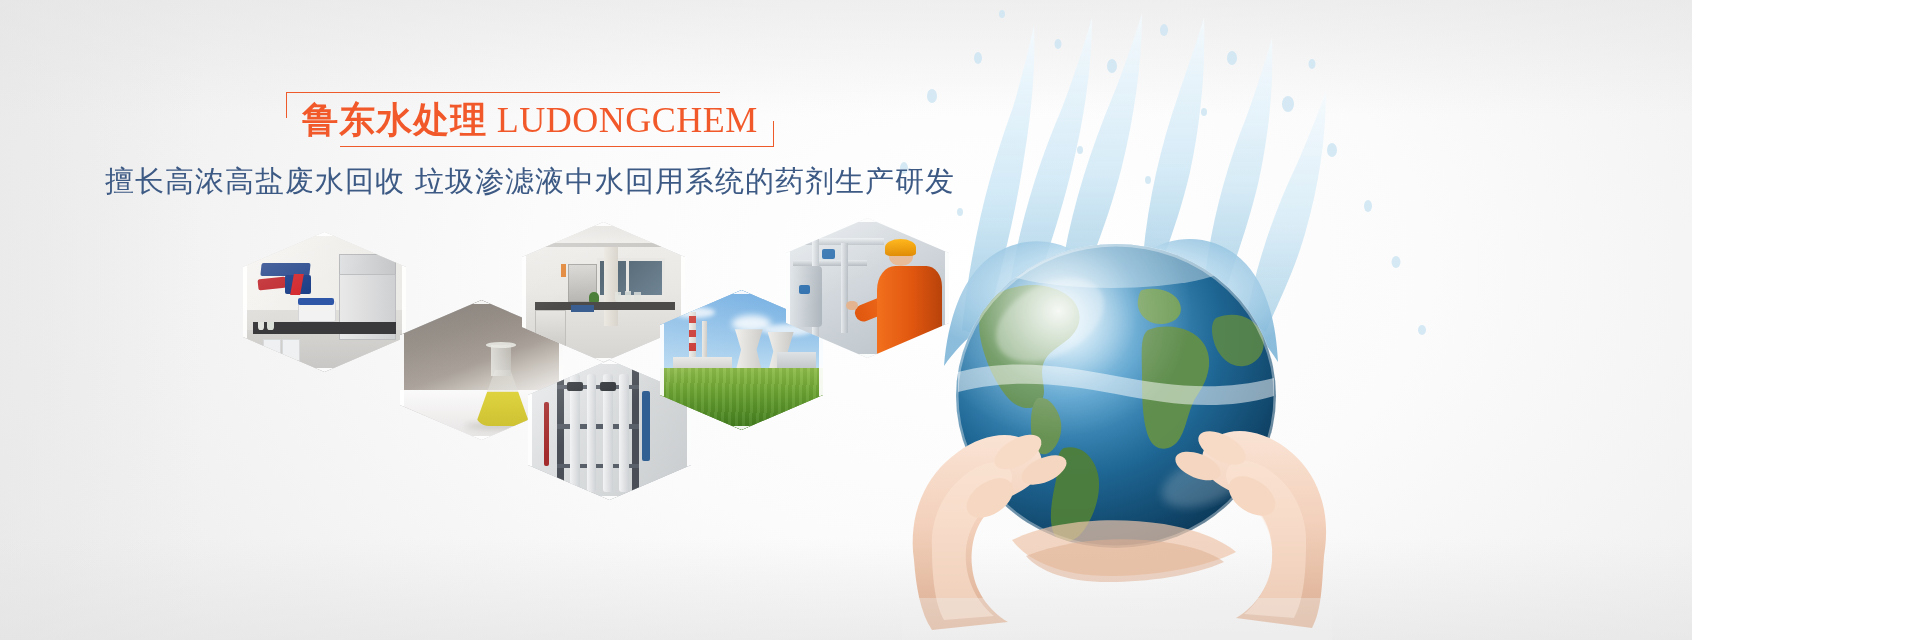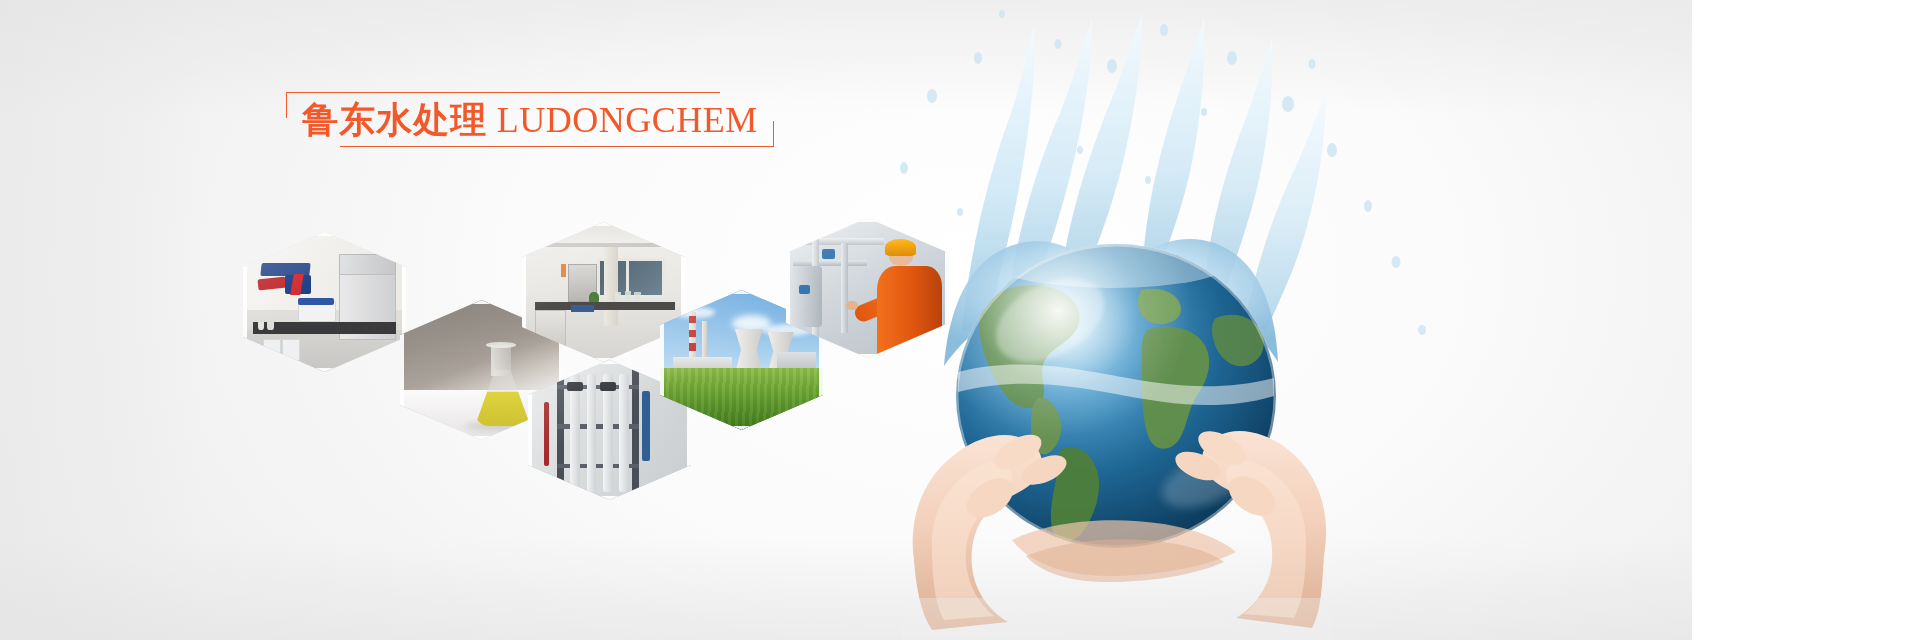--- a/index.html
+++ b/index.html
@@ -537,15 +537,16 @@
   </div>
 
   <div class="text-block">
     <div class="title-wrap">
       <span class="rule rule-top"></span>
       <span class="rule rule-left"></span>
       <span class="rule rule-bottom"></span>
       <span class="rule rule-right"></span>
       <div class="title-line"><span class="title-cn">鲁东水处理</span><span class="title-en"> LUDONGCHEM</span></div>
     </div>
+    <div class="subtitle">擅长高浓高盐废水回收  垃圾渗滤液中水回用系统的药剂生产研发</div>
   </div>
 
 </div>
 
 </body></html>

